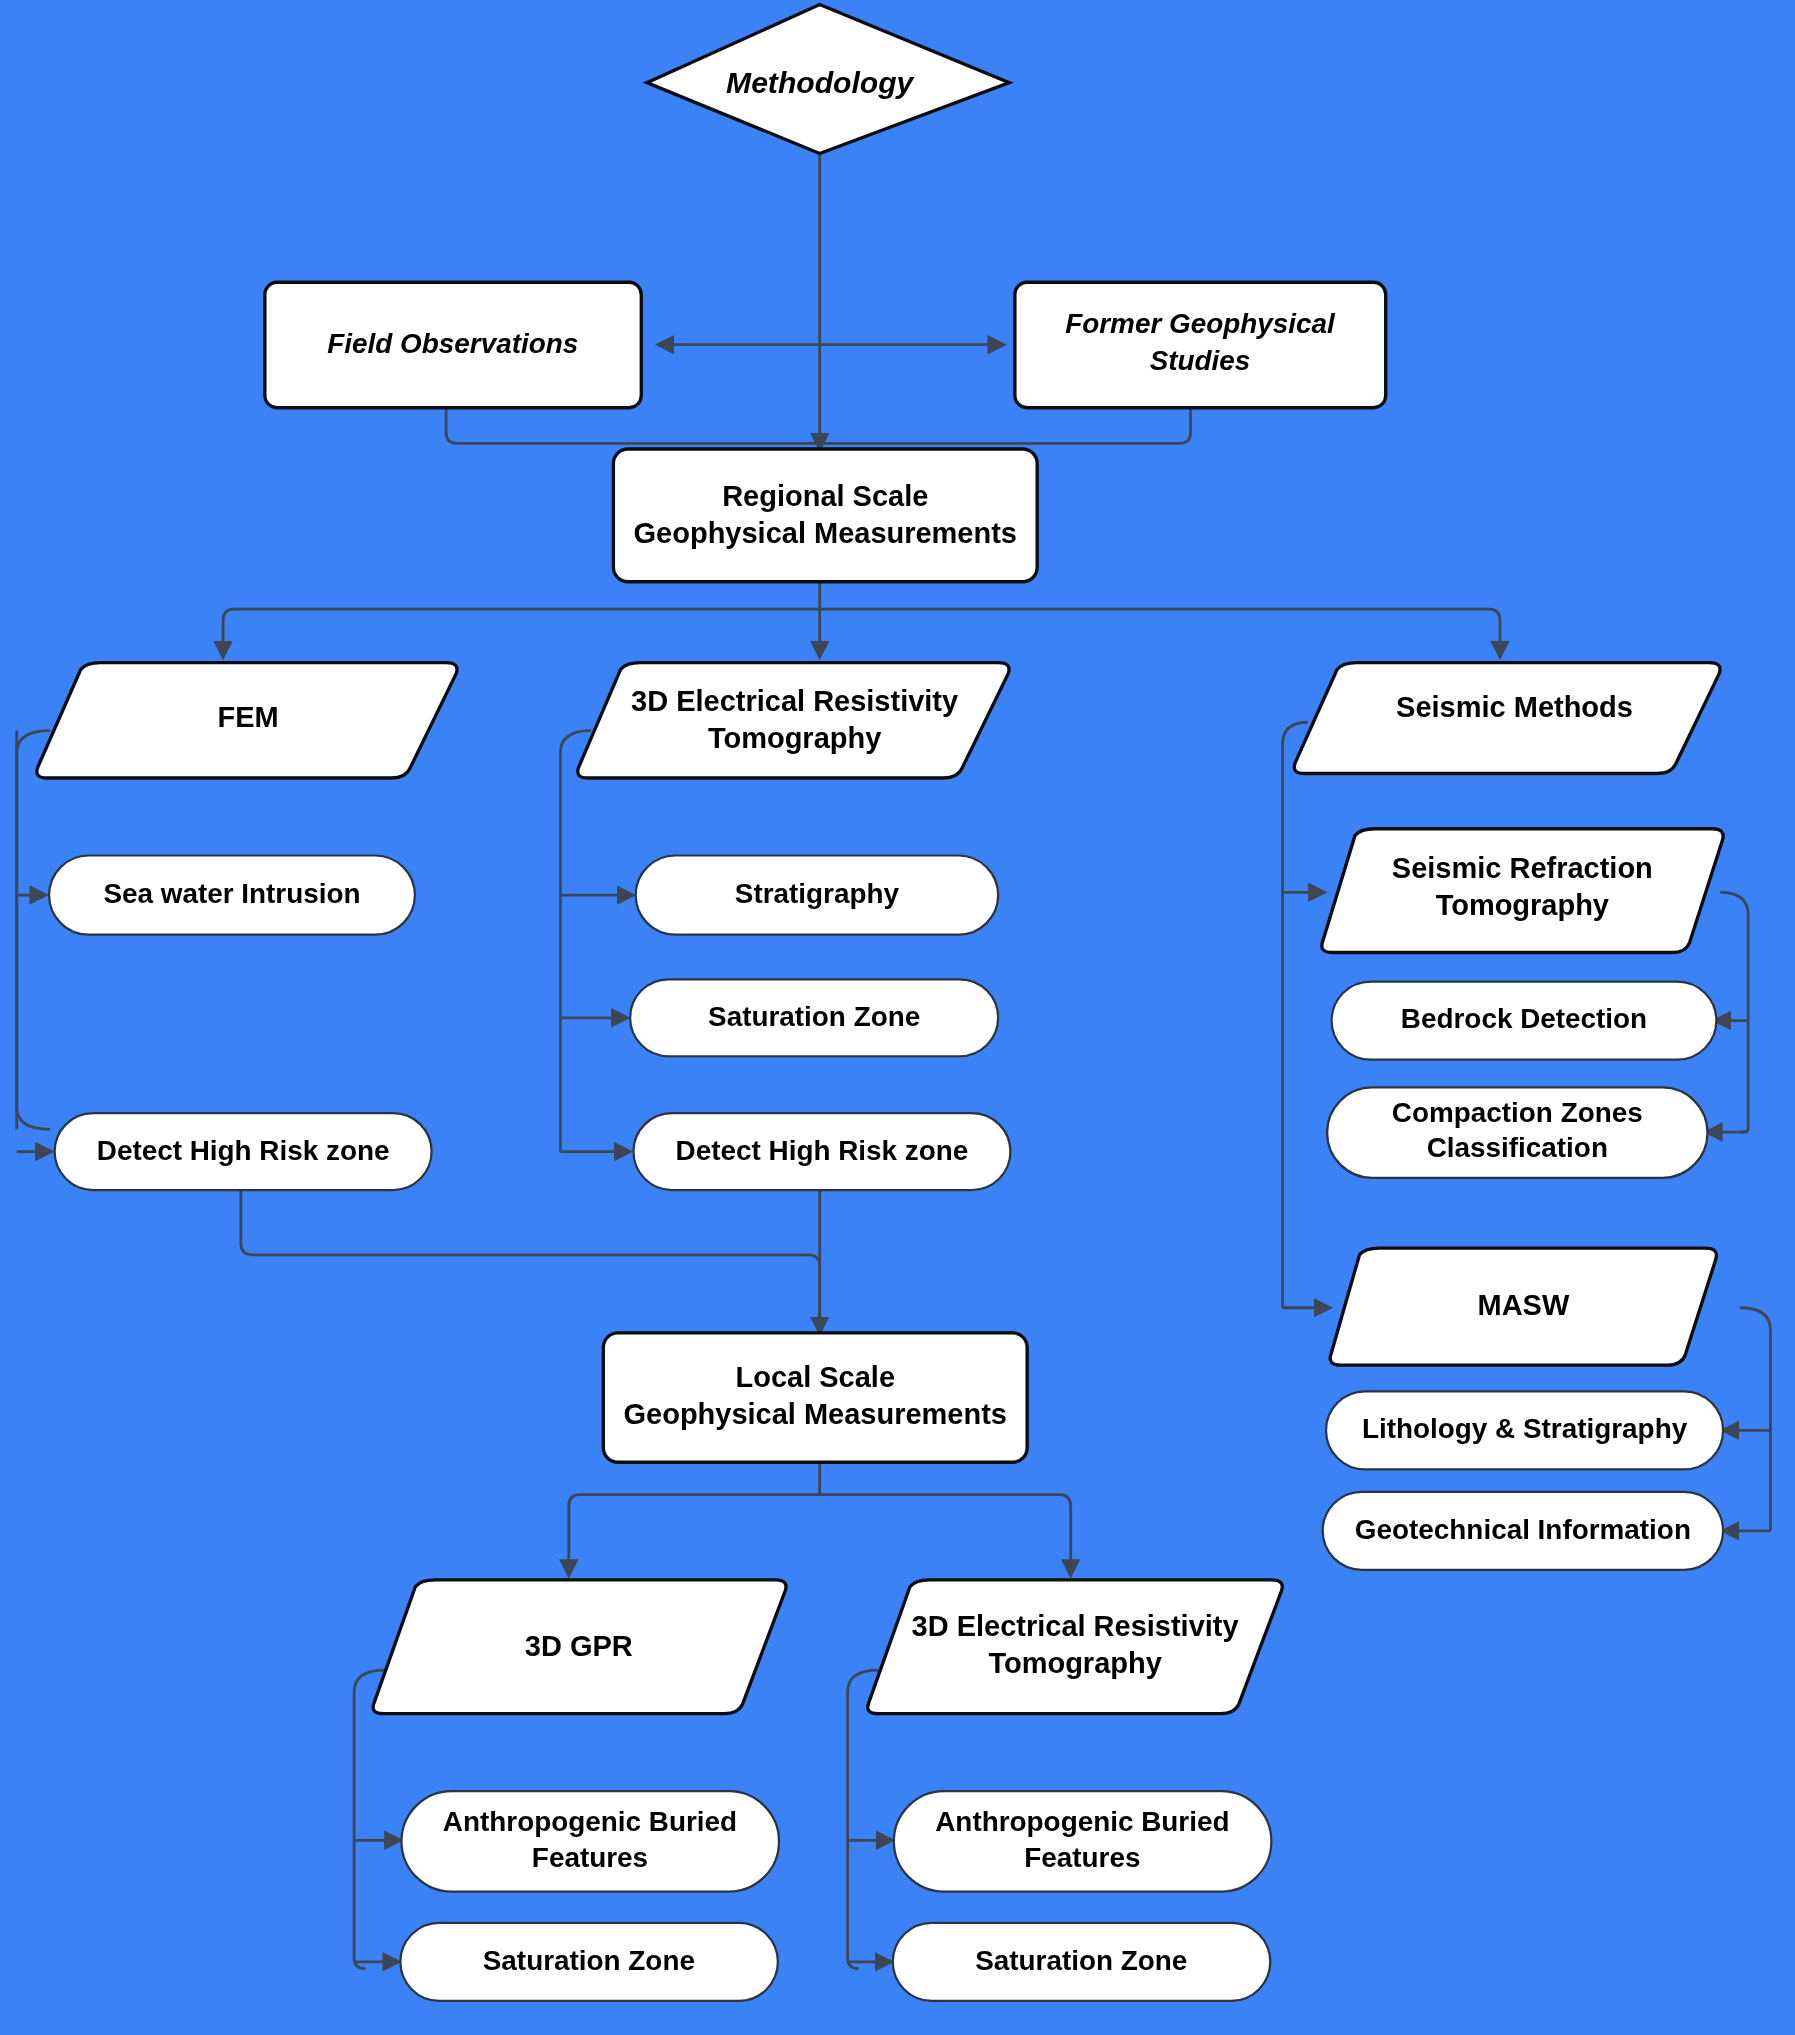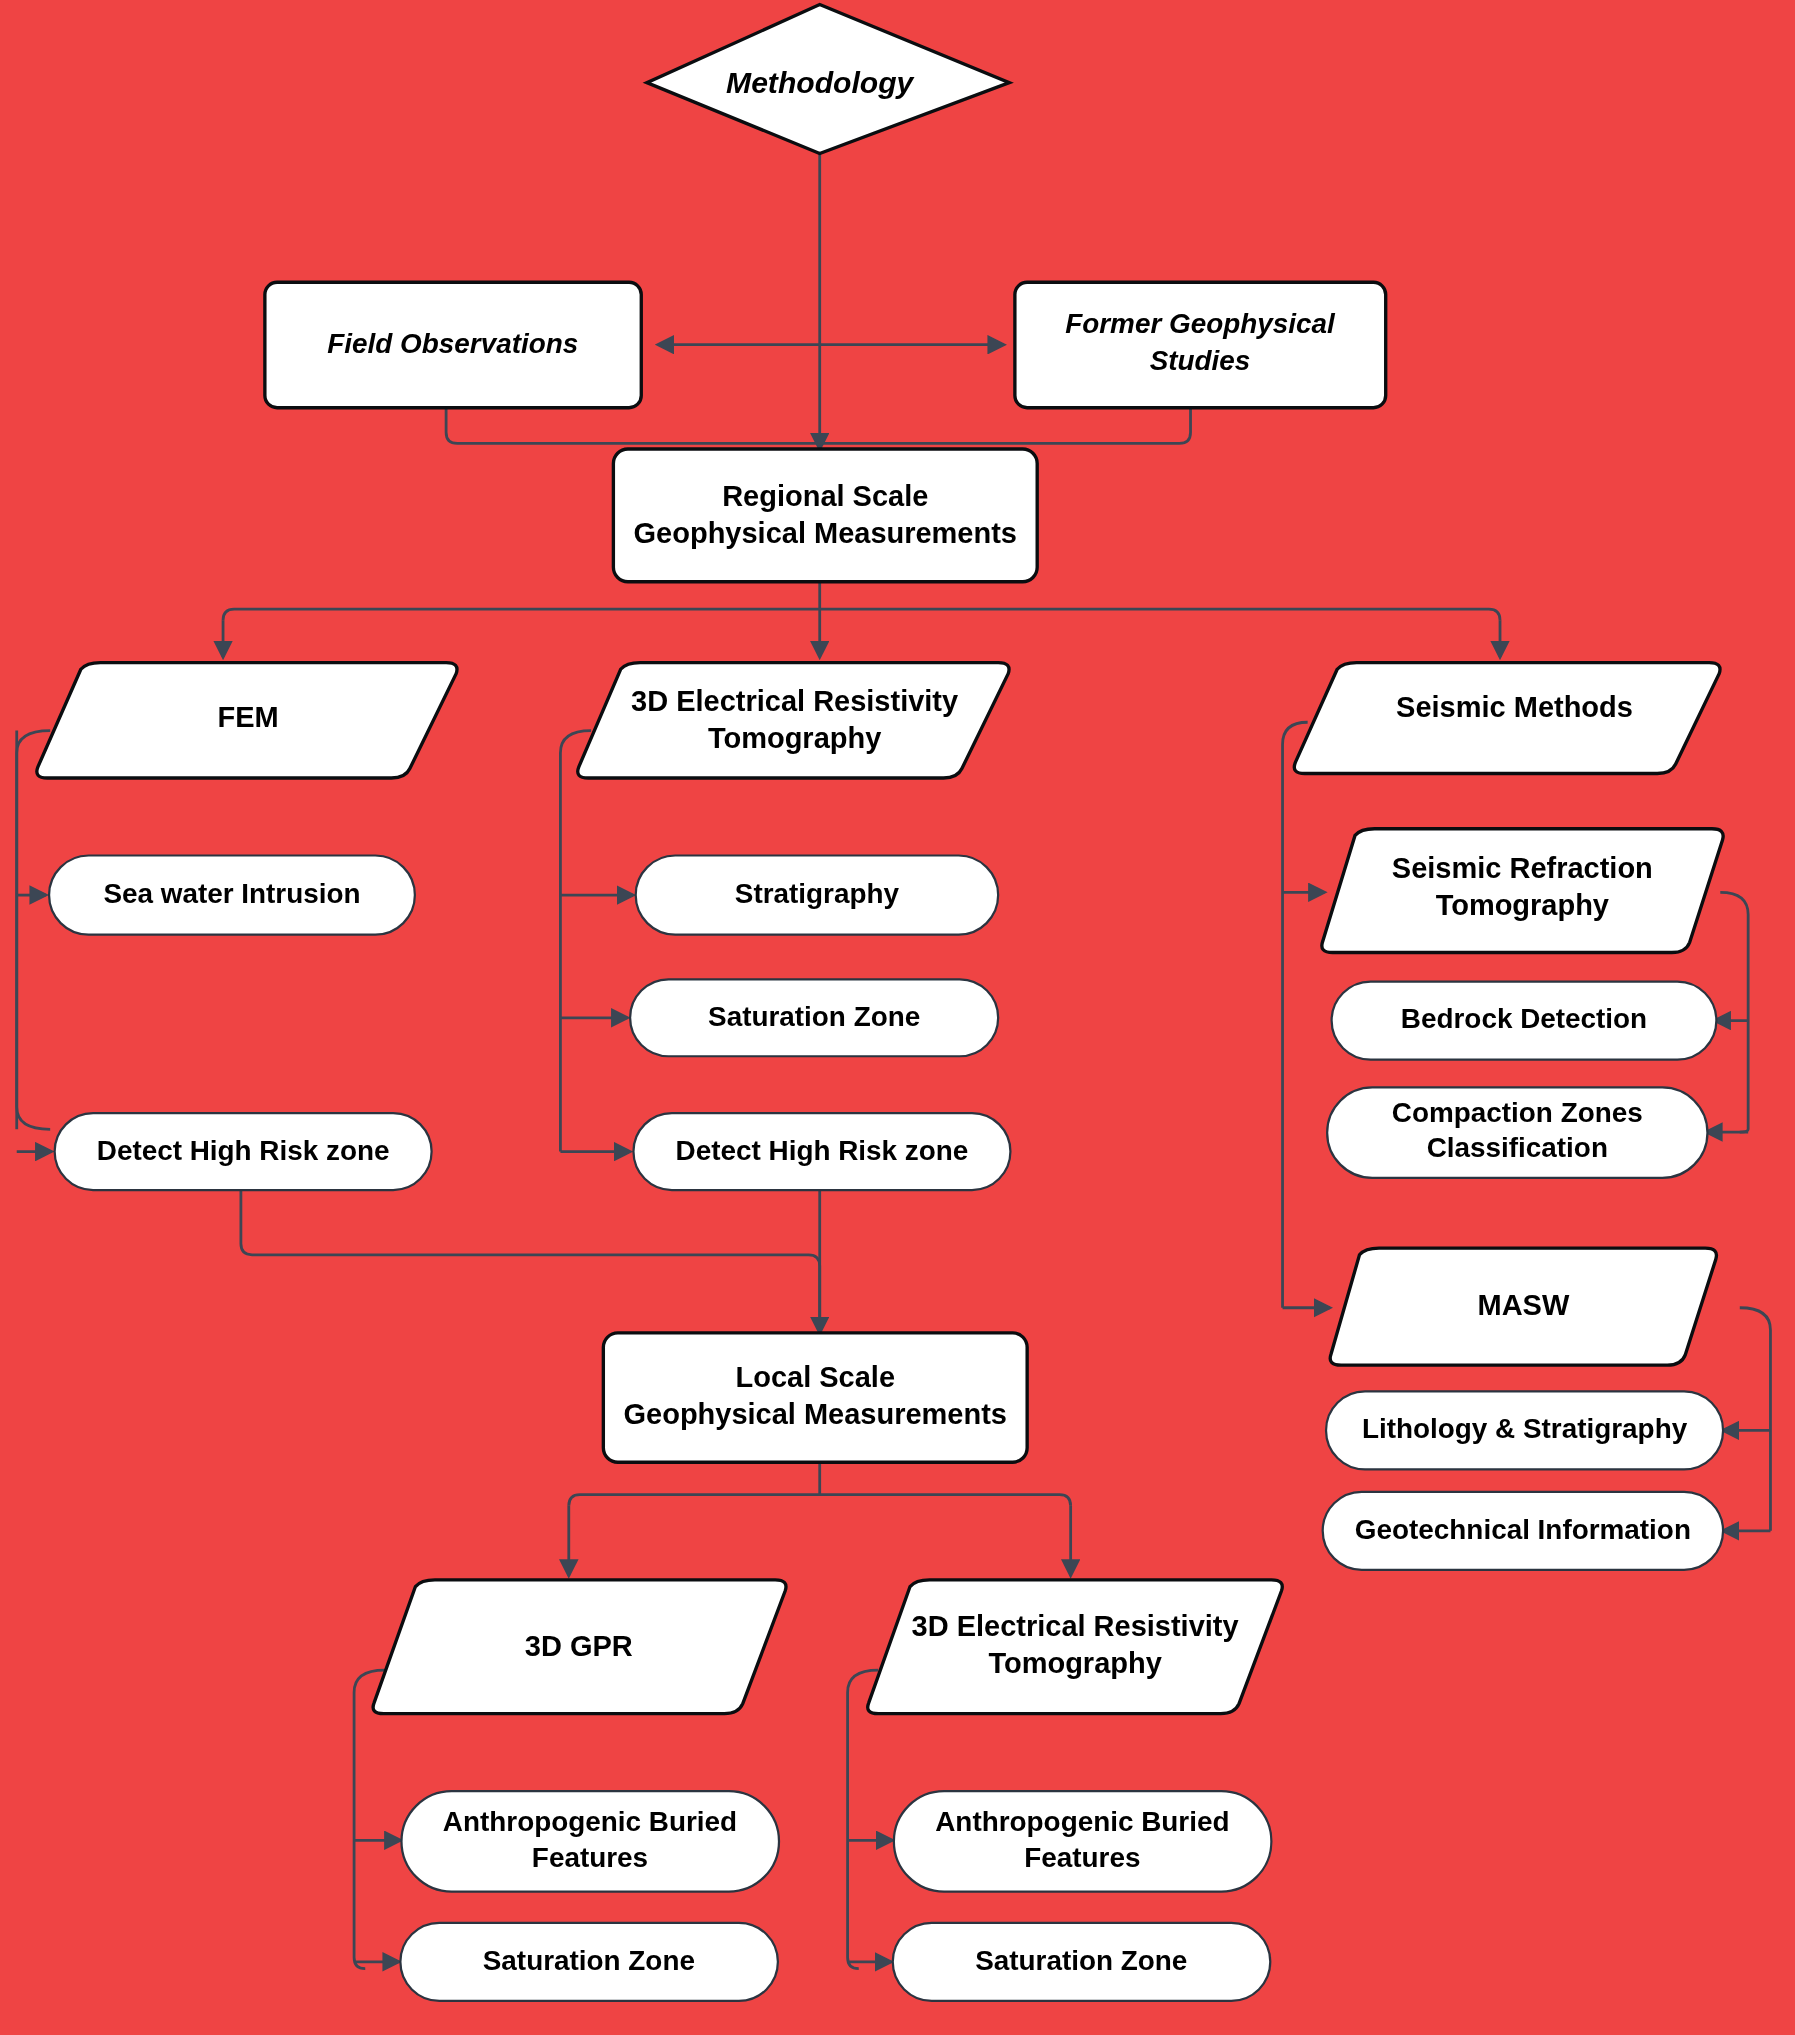--- a/index.html
+++ b/index.html
@@ -7,21 +7,21 @@
     padding: 0;
     background: #ffffff;
   }
   body {
     font-family: "Liberation Sans", sans-serif;
   }
   #canvas {
     position: relative;
     width: 1795px;
     height: 2035px;
-    background: #ef4444;
+    background: #3b82f6;
     overflow: hidden;
   }
   svg.flow {
     position: absolute;
     top: 0; left: 0;
     width: 1795px;
     height: 2035px;
   }
   .node-shape {
     fill: #ffffff;

